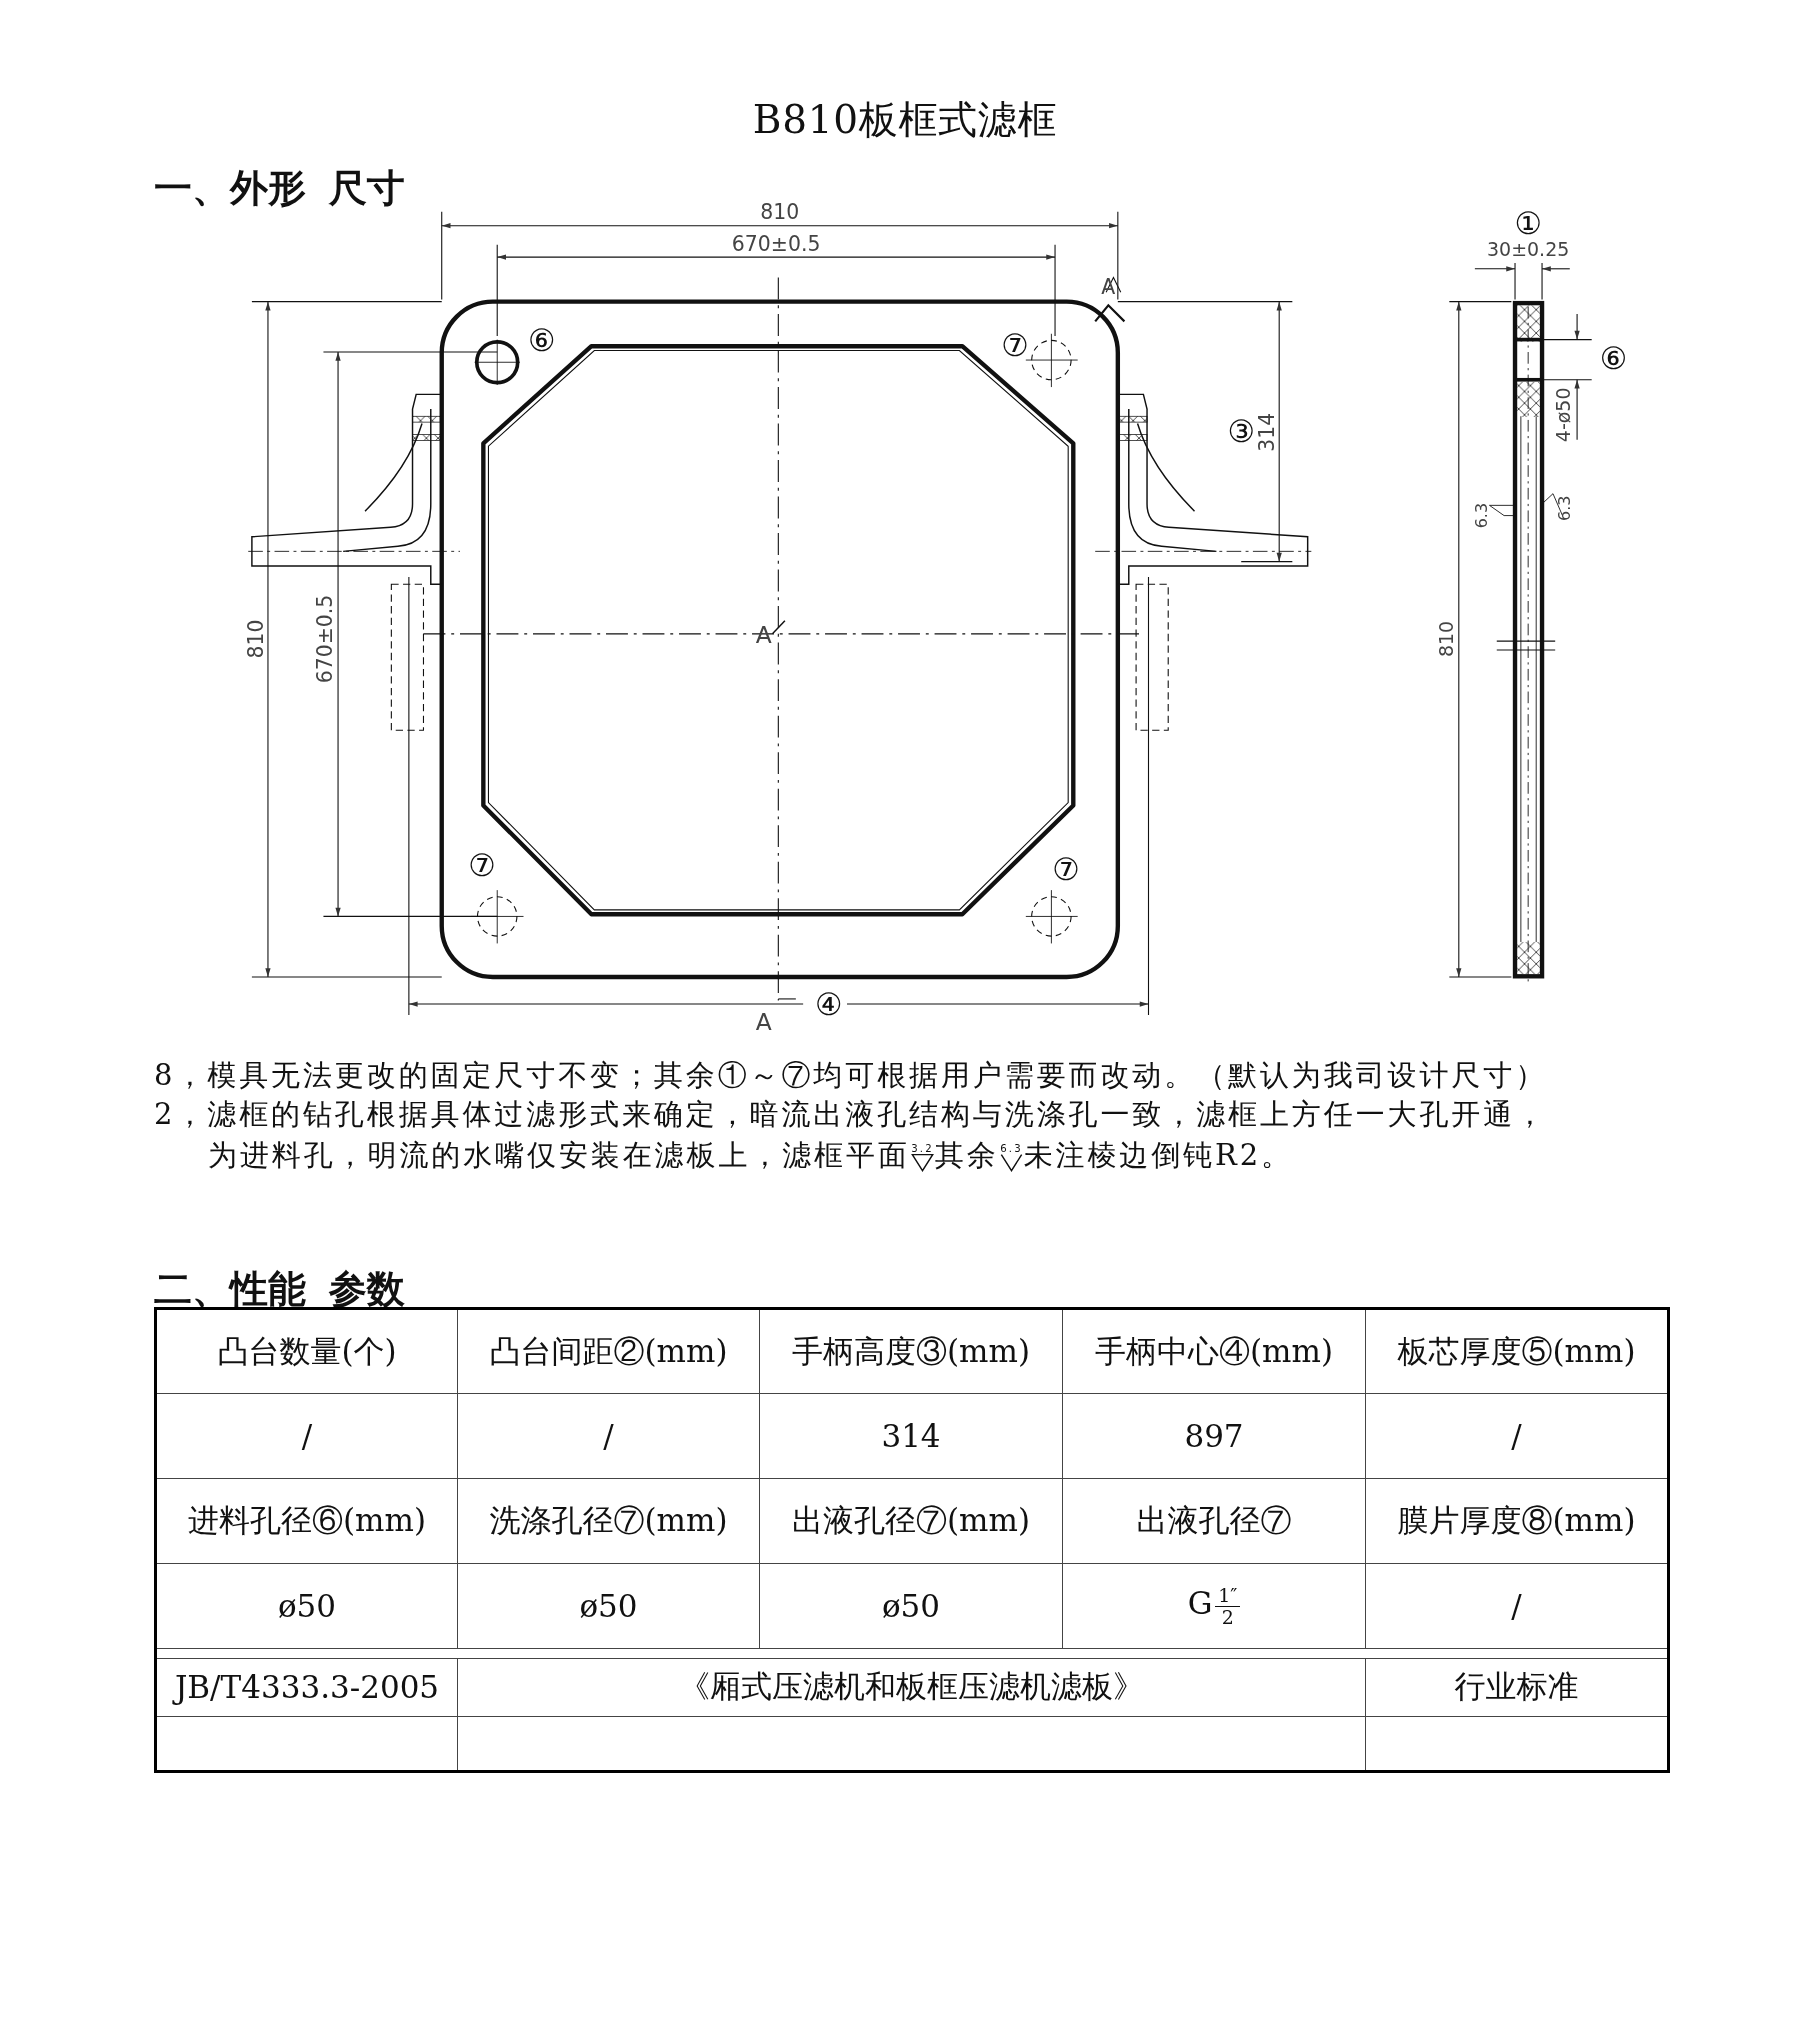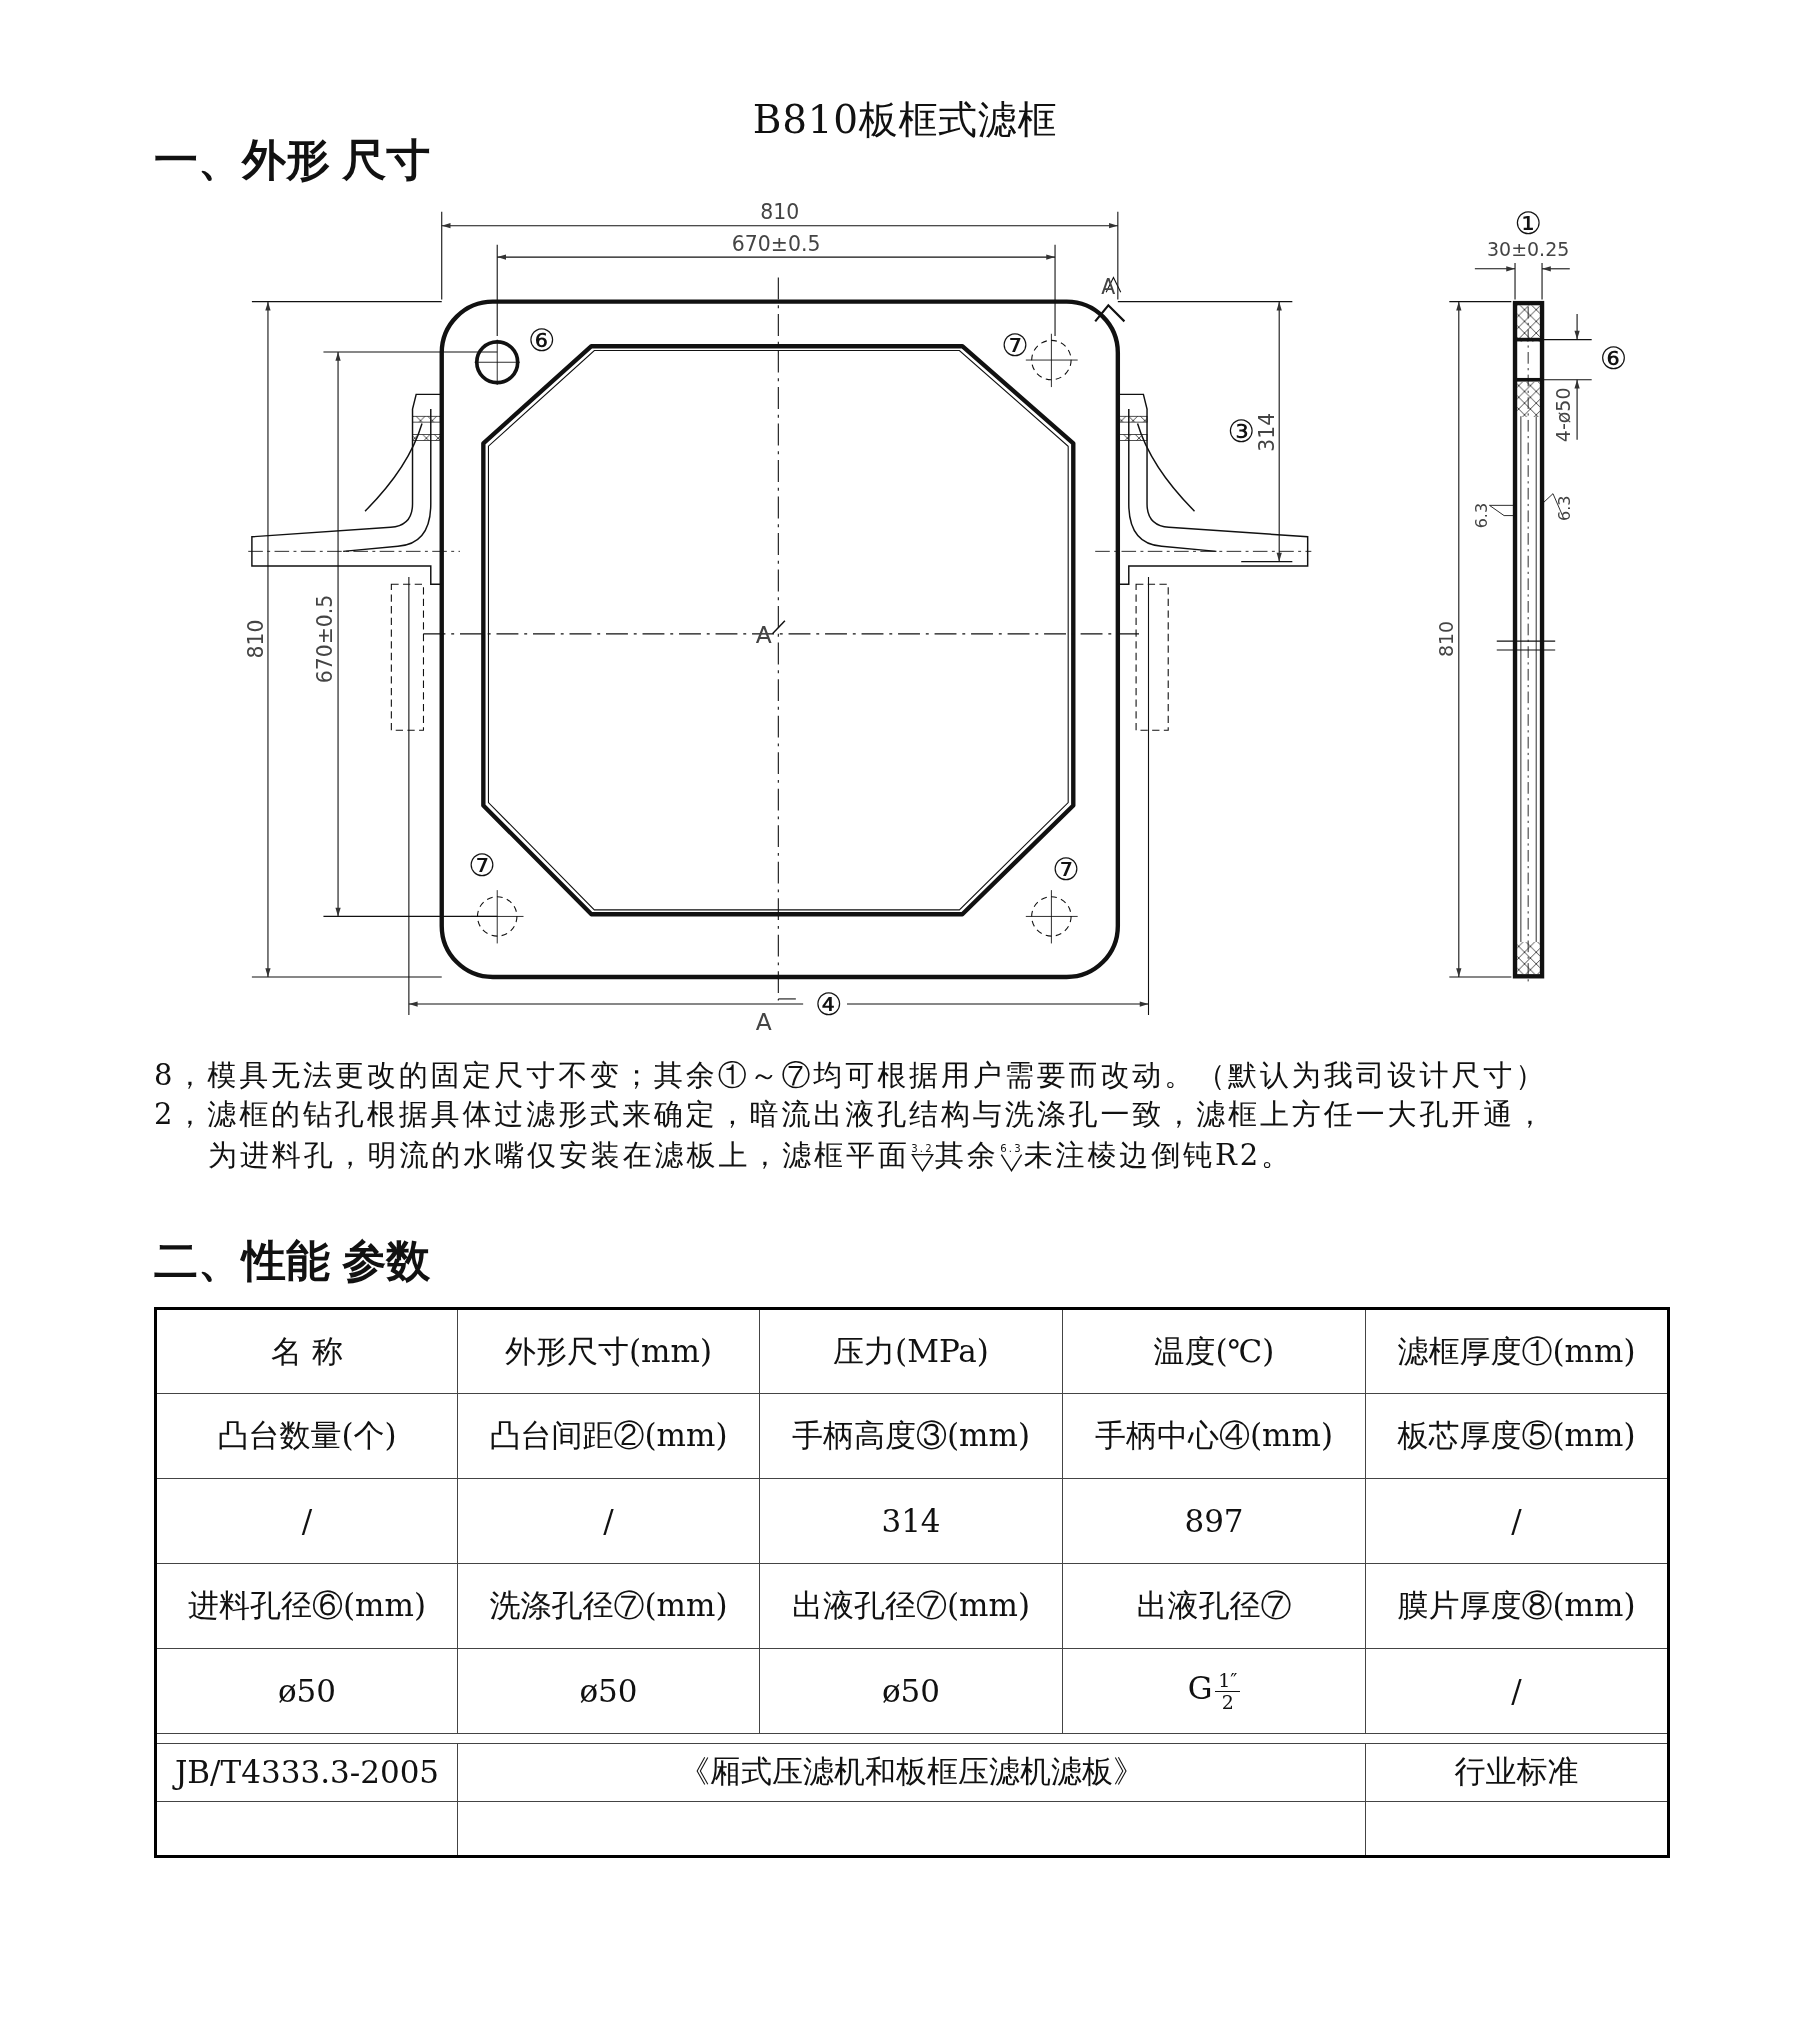--- a/index.html
+++ b/index.html
@@ -2,21 +2,21 @@
 <html style="font-size:11.7px"><head>
 <meta charset="utf-8">
 <style>
   html, body { margin:0; padding:0; background:#ffffff; }
   body { width:1810px; height:2035px; position:relative; overflow:hidden;
          font-family:"DejaVu Serif", serif; color:#111; }
   .abs { position:absolute; }
   .title { left:0; width:1810px; top:93px; text-align:center; font-size:39px;
            font-family:"DejaVu Serif", serif; letter-spacing:0.7px; }
   .title span { position:relative; left:0; }
-  .sec-head { font-size:44px; font-family:Liberation Sans, sans-serif; font-weight:bold; }
+  .sec-head { font-size:38px; font-family:Liberation Mono, monospace; font-weight:bold;margin-top:32px; }
   svg.drawing { position:absolute; left:0; top:0; }
   .notes { left:154px; font-size:29px; font-family:"DejaVu Serif", serif; white-space:nowrap; letter-spacing:2.9px; }
   table.spec { position:absolute; left:154px; top:1307px; width:1512px;
                border-collapse:collapse; border:3.7px solid #000; table-layout:fixed; }
   table.spec td { border:1.5px solid #444; text-align:center; vertical-align:middle;
                   font-size:31px; font-family:"DejaVu Serif", serif; padding:0; }
   table.spec tr.r { height:85px; }
   table.spec tr.gap td { height:8.8px; border-left:none; border-right:none; }
   table.spec tr.s { height:58px; }
   table.spec tr.s2 { height:55px; }
@@ -199,27 +199,20 @@
 
 <table class="spec">
   <colgroup>
       <col style="width:302px">
       <col style="width:302px">
       <col style="width:303px">
       <col style="width:303px">
       <col style="width:303px">
     </colgroup>
   <tbody>
-      <tr class="r">
-    <td>名 称</td>
-    <td>外形尺寸(mm)</td>
-    <td>压力(MPa)</td>
-    <td>温度(℃)</td>
-    <td>滤框厚度①(mm)</td>
-  </tr>
   <tr class="r">
     <td>凸台数量(个)</td>
     <td>凸台间距②(mm)</td>
     <td>手柄高度③(mm)</td>
     <td>手柄中心④(mm)</td>
     <td>板芯厚度⑤(mm)</td>
   </tr>
   <tr class="r">
     <td>/</td>
     <td>/</td>

